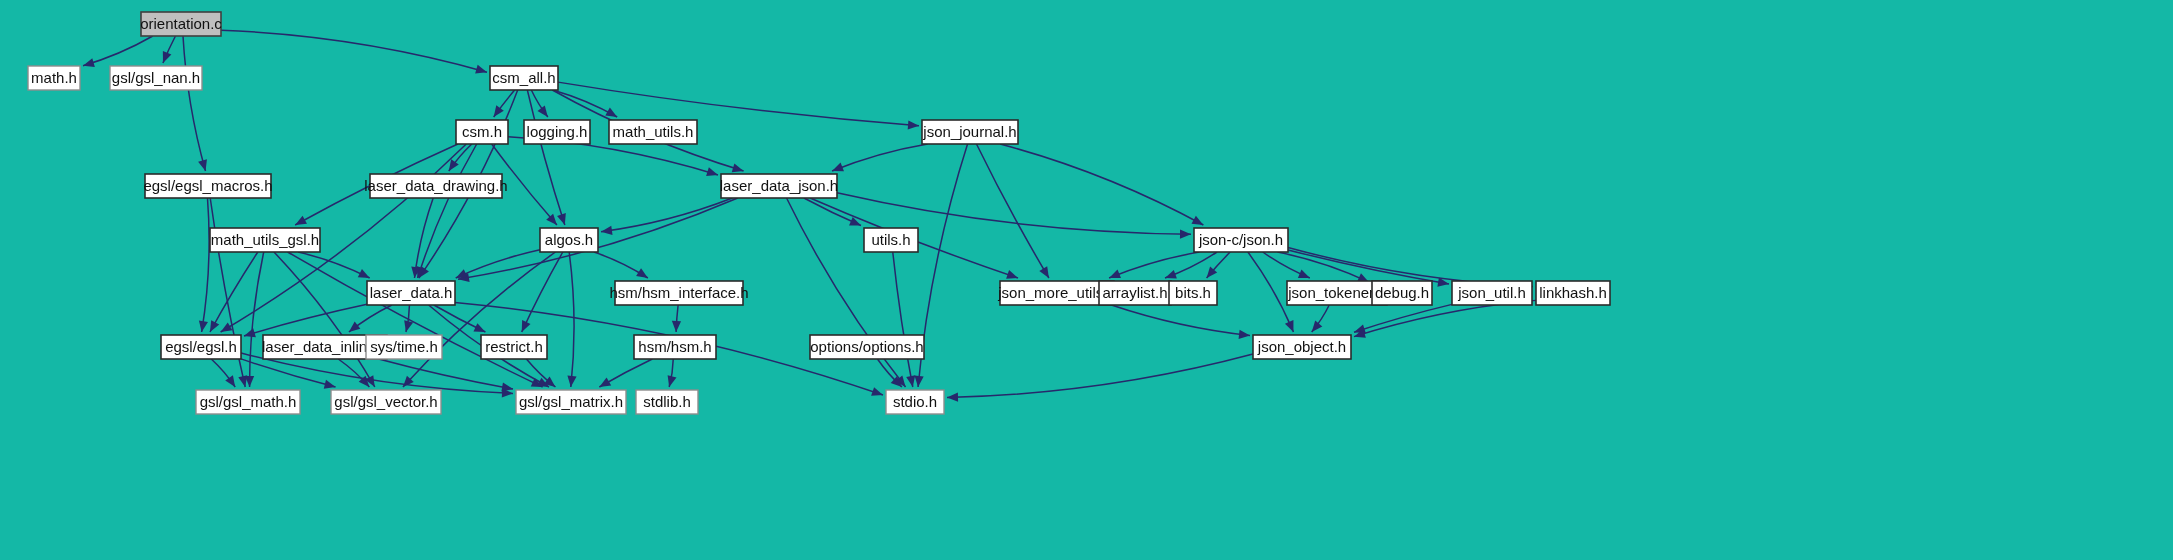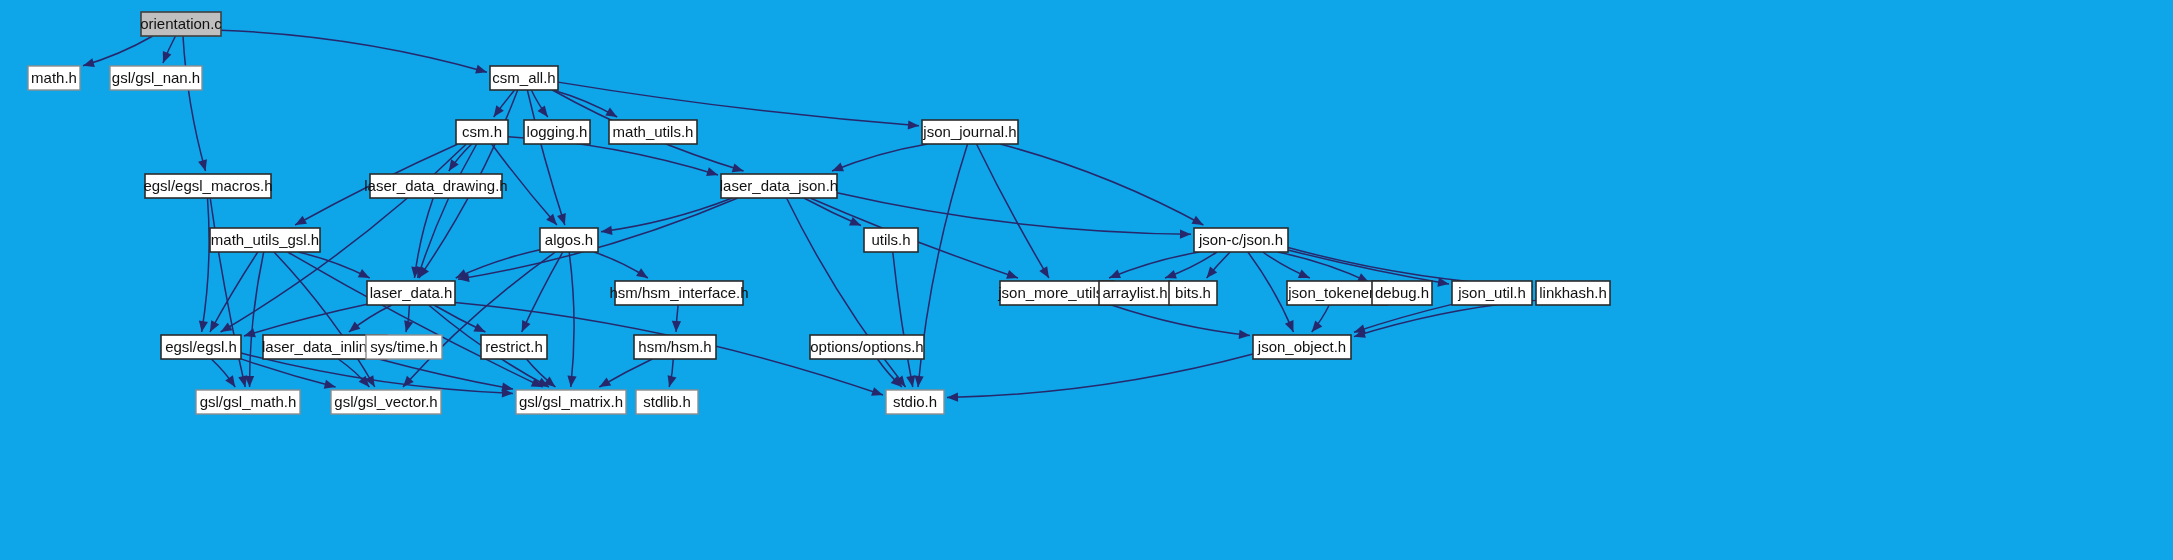--- a/index.html
+++ b/index.html
@@ -1,17 +1,17 @@
 <!DOCTYPE html>
 <html><head>
 <meta charset="utf-8">
 <style>
   html,body{margin:0;padding:0;background:#ffffff;}
   body{font-family:"Liberation Sans",sans-serif;}
-  #graph-wrap{position:relative;width:2173px;height:560px;background:#0ea5e9;overflow:hidden;}
+  #graph-wrap{position:relative;width:2173px;height:560px;background:#14b8a6;overflow:hidden;}
   svg#depgraph{display:block;width:2173px;height:560px;}
   .node-rect{fill:#ffffff;stroke:#8d8d8d;stroke-width:1.4;}
   .node-rect.strong{stroke:#2b2b2b;stroke-width:1.6;}
   .node-rect.root{fill:#bfbfbf;stroke:#404040;stroke-width:1.6;}
   .node-label{font-family:"Liberation Sans",sans-serif;font-size:15px;fill:#111111;
                text-anchor:middle;dominant-baseline:middle;}
   .edge{fill:none;stroke:#27286b;stroke-width:1.5;}
   .arrowhead{fill:#27286b;}
 </style>
 </head>

